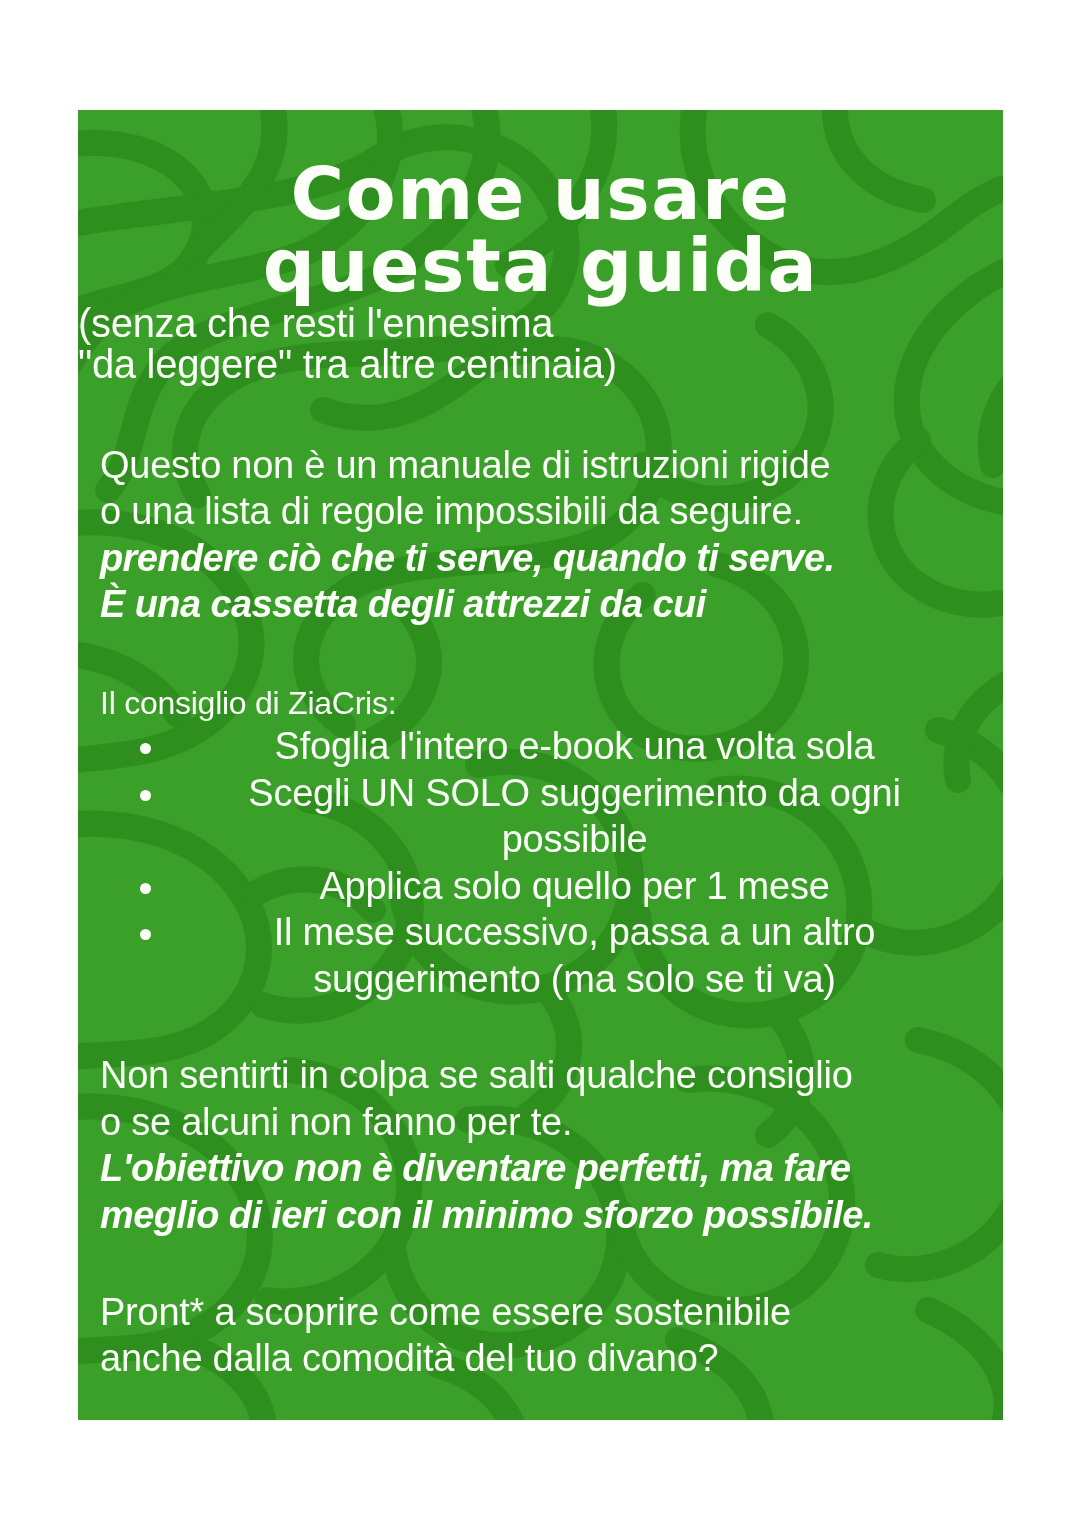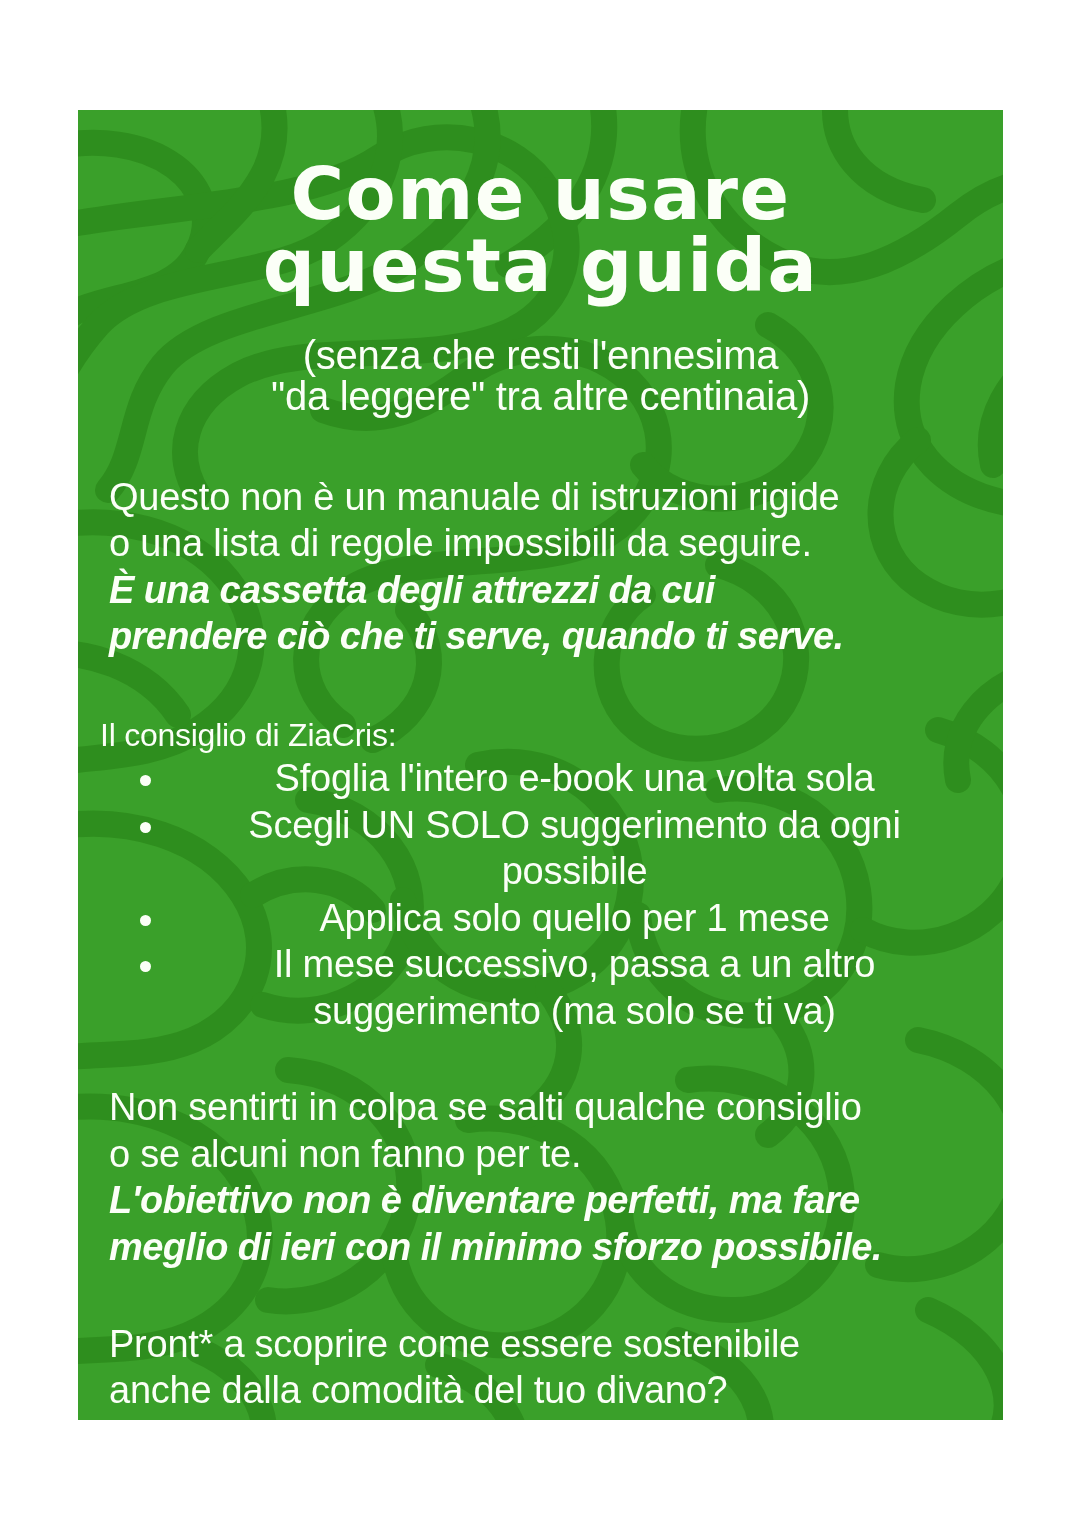--- a/index.html
+++ b/index.html
@@ -60,22 +60,22 @@
     font-weight: 700;
     font-size: 73px;
     line-height: 0.99;
     letter-spacing: 1.5px;
     color: #fbfff7;
     display: block;
     white-space: nowrap;
   }
 
   .subtitle {
-    margin-top: 32px;
-    text-align: center;
+    margin-top: 0;
+    text-align: left;
   }
   .subtitle-line {
     display: block;
     font-size: 40px;
     line-height: 1.04;
     font-weight: 400;
     letter-spacing: -0.3px;
     color: #fbfff7;
     white-space: nowrap;
   }
@@ -91,21 +91,20 @@
   }
 
   .para-line {
     display: block;
     font-size: 38px;
     line-height: 1.225;
     font-weight: 400;
     letter-spacing: -0.25px;
     color: #fbfff7;
     white-space: nowrap;
-    margin-left: 9px;
   }
 
   .para-line.em {
     font-weight: 700;
     font-style: italic;
     letter-spacing: -0.6px;
   }
 
   .gap-lg { height: 56px; }
   .gap-md { height: 50px; }
@@ -210,22 +209,22 @@
       <div class="subtitle">
         <span class="subtitle-line">(senza che resti l'ennesima</span>
         <span class="subtitle-line">"da leggere" tra altre centinaia)</span>
       </div>
 
       <div class="body-area">
 
         <div class="para">
           <span class="para-line">Questo non è un manuale di istruzioni rigide</span>
           <span class="para-line">o una lista di regole impossibili da seguire.</span>
+          <span class="para-line em">prendere ciò che ti serve, quando ti serve.</span>
           <span class="para-line em">È una cassetta degli attrezzi da cui</span>
-          <span class="para-line em">prendere ciò che ti serve, quando ti serve.</span>
         </div>
 
         <div class="gap-lg"></div>
 
         <div class="para">
           <span class="lead-line">Il consiglio di ZiaCris:</span>
           <ul class="bullets">
             <li>
               <span class="li-text">Sfoglia l'intero e-book una volta sola</span>
             </li>

